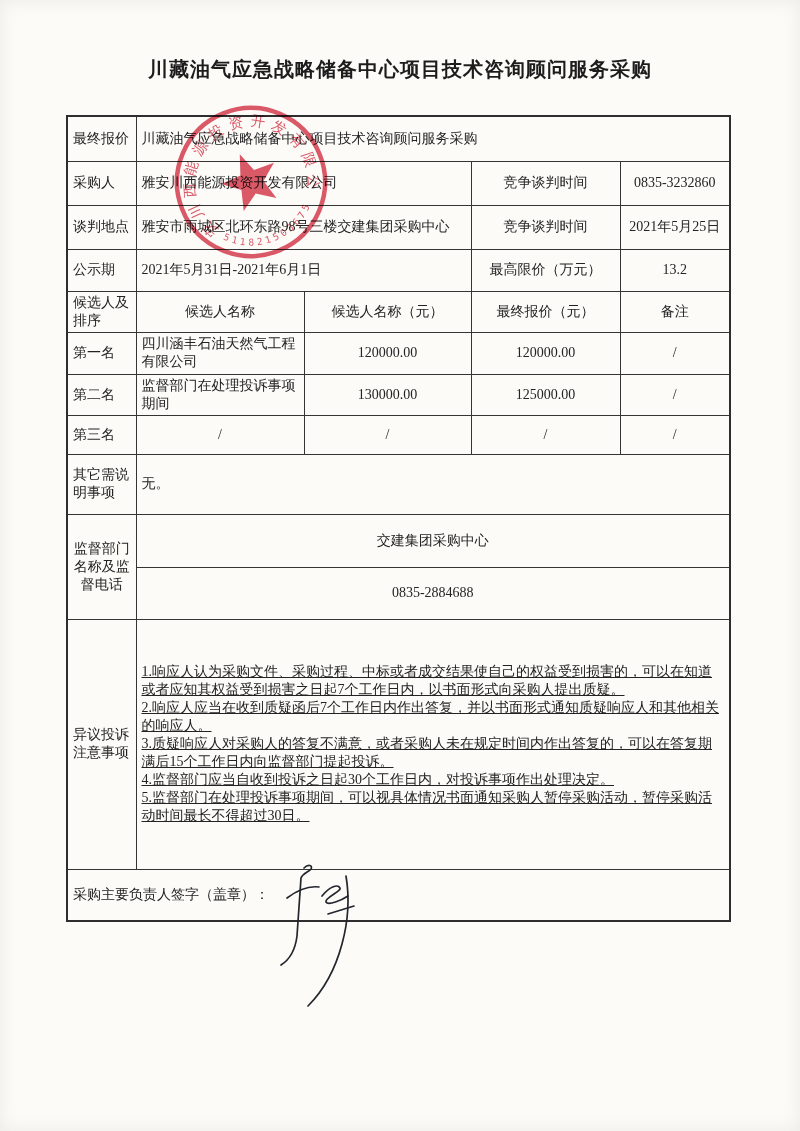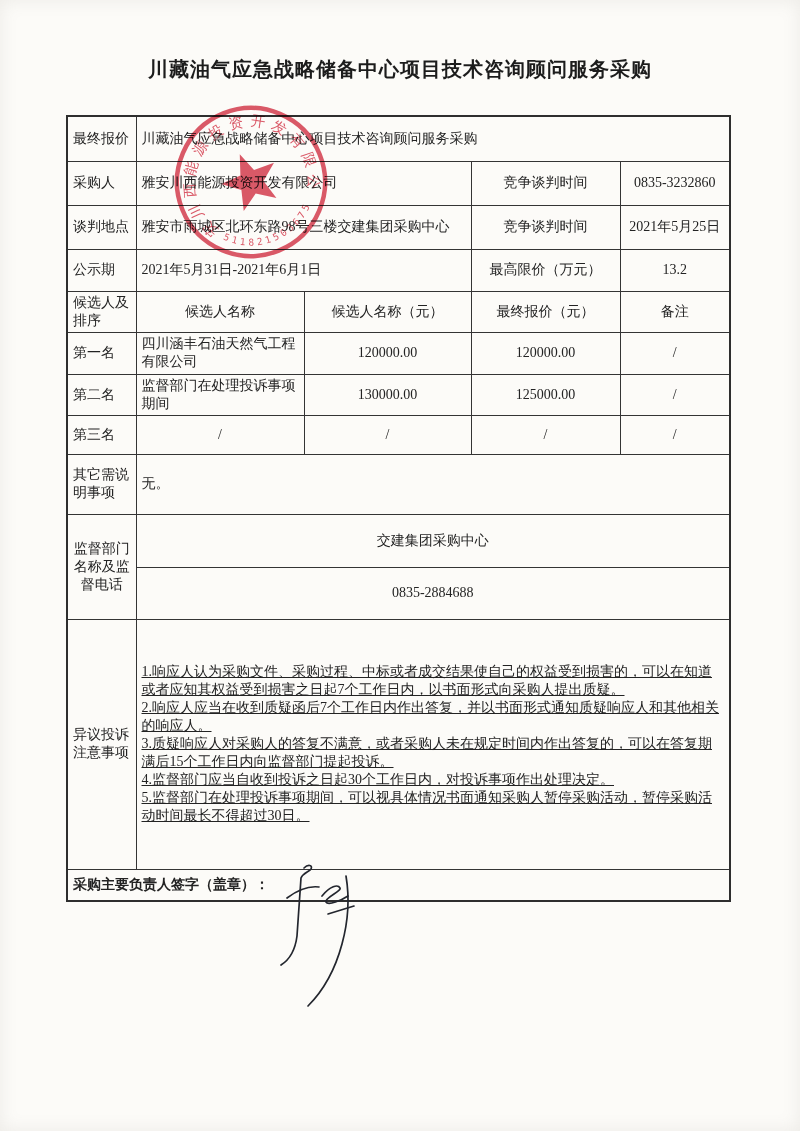--- a/index.html
+++ b/index.html
@@ -13,21 +13,21 @@
   table.doc{position:absolute;left:66px;top:115px;width:663px;border-collapse:collapse;
             table-layout:fixed;border:2.5px solid #2e2e2e;}
   table.doc td{border:1.5px solid #343434;color:#232323;font-size:14px;line-height:18px;
                padding:2px 5px;vertical-align:middle;overflow:hidden;}
   td.lab{padding-left:4px;padding-right:2px;}
   td.ctr{text-align:center;}
   td.name{padding-left:8px;padding-right:12px;}
   tr.r1{height:45px;} tr.r2{height:44px;} tr.r3{height:44px;} tr.r4{height:42px;padding-left:39px;}
   tr.r5{height:38px;} tr.r6{height:42px;} tr.r7{height:40px;} tr.r8{height:39px;padding-left:38px;}
   tr.r9{height:60px;} tr.r10a{height:53px;padding-left:36px;} tr.r10b{height:52px;}
-  tr.r11{height:250px;} tr.r12{height:32px;font-weight:bold;}
+  tr.r11{height:250px;} tr.r12{height:52px;}
   td.complaint{vertical-align:top;padding:26px 6px 8px 7px;line-height:21.5px;}
   td.complaint div{margin:0;text-decoration:underline;}
   td.sup-lab{text-align:center;padding:2px 6px;}
   .stamp{position:absolute;left:167px;top:98px;width:168px;height:168px;
          mix-blend-mode:multiply;opacity:.88;pointer-events:none;}
   .sig{position:absolute;left:270px;top:856px;width:130px;height:160px;pointer-events:none;}
 </style>
 </head>
 <body>
 

